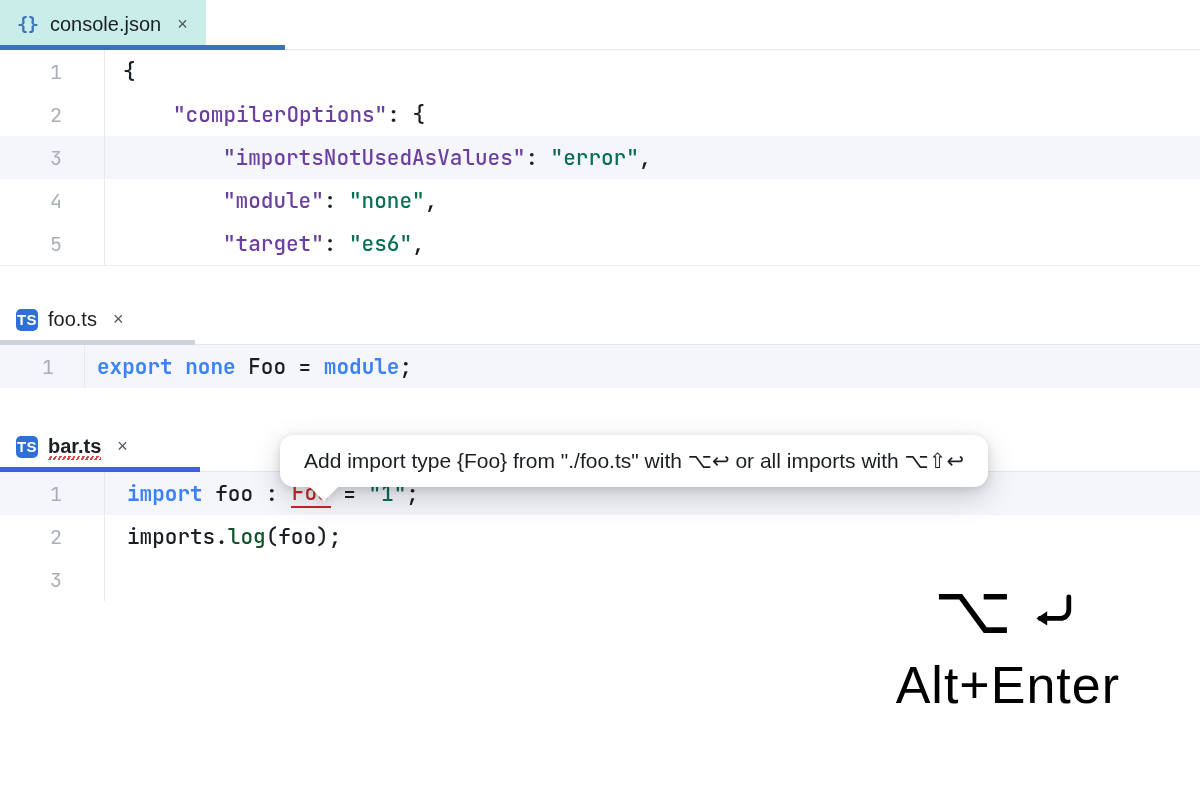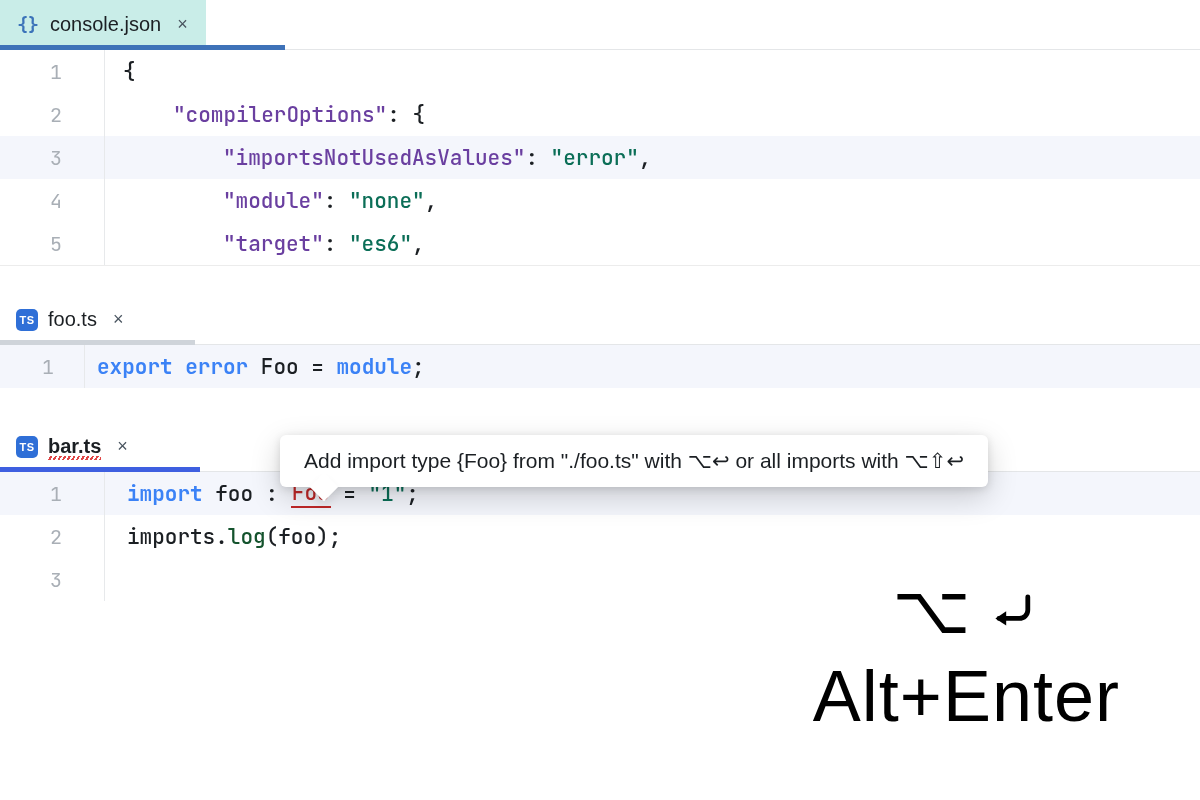--- a/index.html
+++ b/index.html
@@ -15,21 +15,21 @@
   .underline { position: absolute; left: 0; bottom: -1px; height: 5px; background: #3e72b8; }
   .underline.teal { width: 285px; }
   .underline.gray { background: #cfd4da; }
   .underline.u-foo { width: 195px; }
   .underline.u-bar { width: 200px; height: 5px; }
 
   
   .icon-json { width: 24px; height: 24px; display:flex; align-items:center; justify-content:center; color:#3b73b9; font-weight:700; font-size:18px; font-family: "JetBrains Mono", Menlo, monospace;}
   .icon-ts {
     width: 22px; height: 22px; border-radius: 5px; background: #2f6fd7;
-    color:#fff; font-size:11px; font-weight:700; display:flex; align-items:center; justify-content:center;
+    color:#fff; font-size:15px; font-weight:700; display:flex; align-items:center; justify-content:center;
     font-family: Arial, sans-serif; letter-spacing: 0.5px;
   }
 
   
   .code-area { display: flex; }
   .gutter { width: 105px; border-right: 1px solid #e7e9eb; }
   .gutter .num { height: 43px; display:flex; align-items:center; justify-content:flex-end; padding-right: 42px; color: #a9afb6; font-family: "JetBrains Mono", Menlo, Consolas, monospace; font-size: 20px; font-weight: 400;}
   .gutter-narrow { width: 85px; }
   .gutter-narrow .num { padding-right: 30px; }
 
@@ -48,36 +48,36 @@
   .c-err   { color: #c02828; border-bottom: 2px solid #c02828; display:inline-block; padding: 0 1px;}
 
   .row-hl-full { position:absolute; left:0; right:0; height:43px; background:#f4f6fc; z-index:0; }
 
   .pane-wrap { position: relative; }
   .z1 { position: relative; z-index:1; }
 
   
   .tooltip {
     position: absolute; left: 280px; top: 435px; z-index: 50;
-    background: #fff; border-radius: 6px; padding: 14px 24px;
+    background: #fff; border-radius: 14px; padding: 14px 24px;
     font-size: 21px; color: #1b1f23;
     box-shadow: 0 10px 30px rgba(0,0,0,0.18), 0 2px 8px rgba(0,0,0,0.12);
     white-space: nowrap;
   }
   .tooltip::after {
     content:""; position:absolute; left:34px; bottom:-10px;
     width:20px; height:20px; background:#fff; transform: rotate(45deg);
     box-shadow: 4px 4px 8px rgba(0,0,0,0.08);
   }
   .tooltip .sym { font-family: -apple-system, "Segoe UI Symbol", Arial; }
 
   
   .kbhint { position:absolute; right: 80px; top: 570px; text-align:center; }
   .kbhint .glyphs { font-size: 68px; letter-spacing: 4px; color:#000; font-weight:300; display:flex; align-items:center; gap:6px; justify-content:center;}
-  .kbhint .label { font-size: 72px; color:#000; margin-top: 6px; font-weight:300; letter-spacing:1px;}
+  .kbhint .label { font-size: 52px; color:#000; margin-top: 6px; font-weight:300; letter-spacing:1px;}
   .optglyph { font-family: -apple-system, "Segoe UI Symbol", Arial; }
 
   
   .wavy { position:relative;font-weight:bold; }
   .wavy::after{
     content:""; position:absolute; left:0; right:0; bottom:-2px; height:4px;
     background: repeating-linear-gradient(120deg, transparent 0 2px, #e04646 2px 4px);
   }
 
   
@@ -126,21 +126,21 @@
       <span class="close">×</span>
     </div>
     <div class="underline gray u-foo"></div>
   </div>
   <div class="row-hl-full" style="top:50px"></div>
   <div class="code-area z1">
     <div class="gutter gutter-narrow">
       <div class="num">1</div>
     </div>
     <div class="lines" style="padding-left:12px">
-      <div class="line"><span class="c-kw">export </span><span class="c-kw">error </span><span class="c-type">Foo</span><span class="c-punct"> = </span><span class="c-kw">module</span><span class="c-punct">;</span></div>
+      <div class="line"><span class="c-kw">export </span><span class="c-kw">none </span><span class="c-type">Foo</span><span class="c-punct"> = </span><span class="c-kw">module</span><span class="c-punct">;</span></div>
     </div>
   </div>
 </div>
 
 <div style="height:34px; background:#fff;"></div>
 
 <div class="pane pane-wrap">
   <div class="tabbar z1">
     <div class="tab">
       <span class="icon-ts">TS</span>

